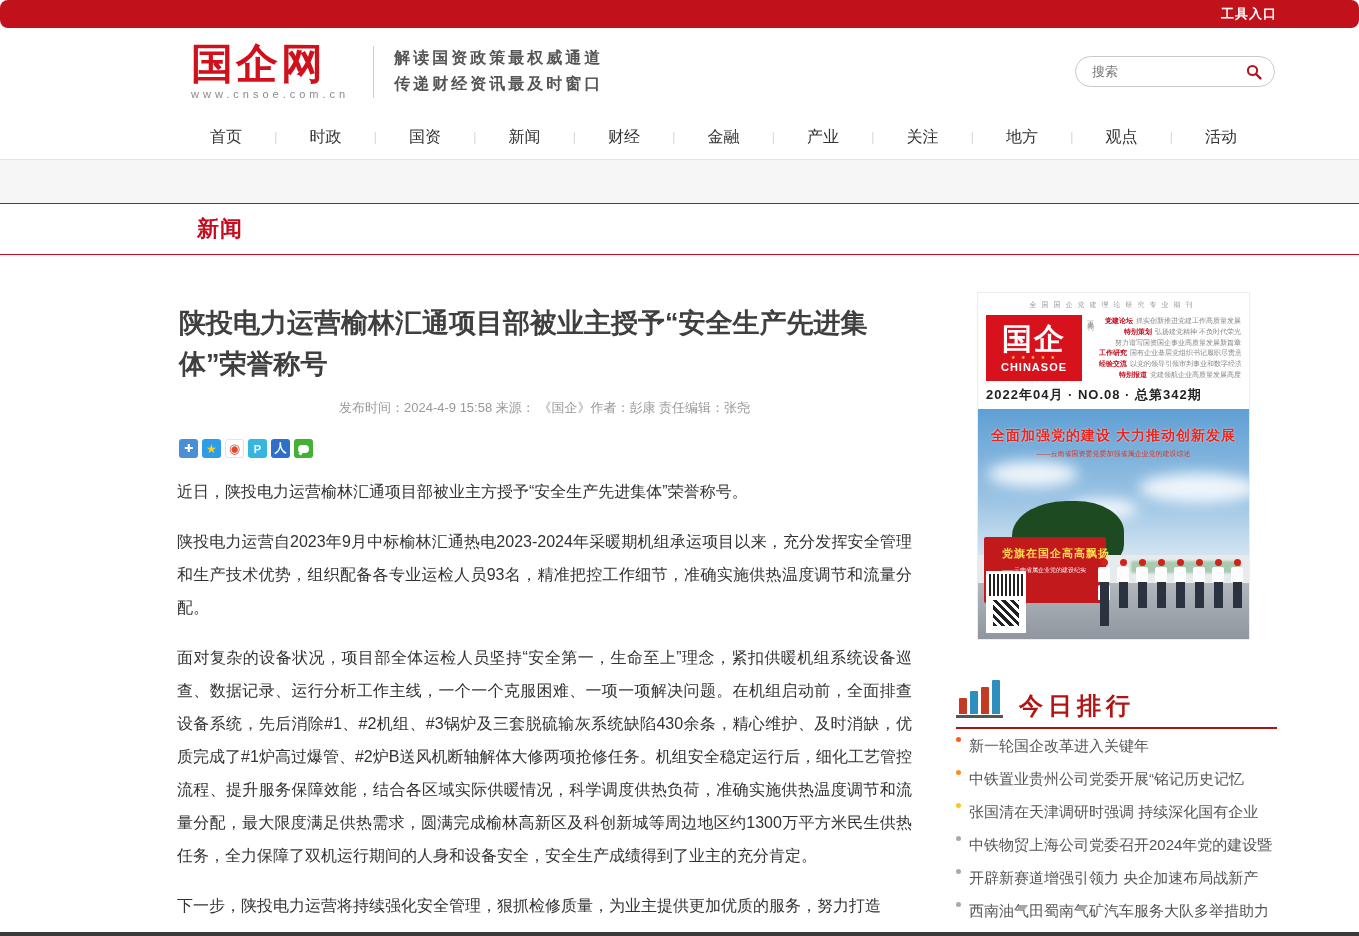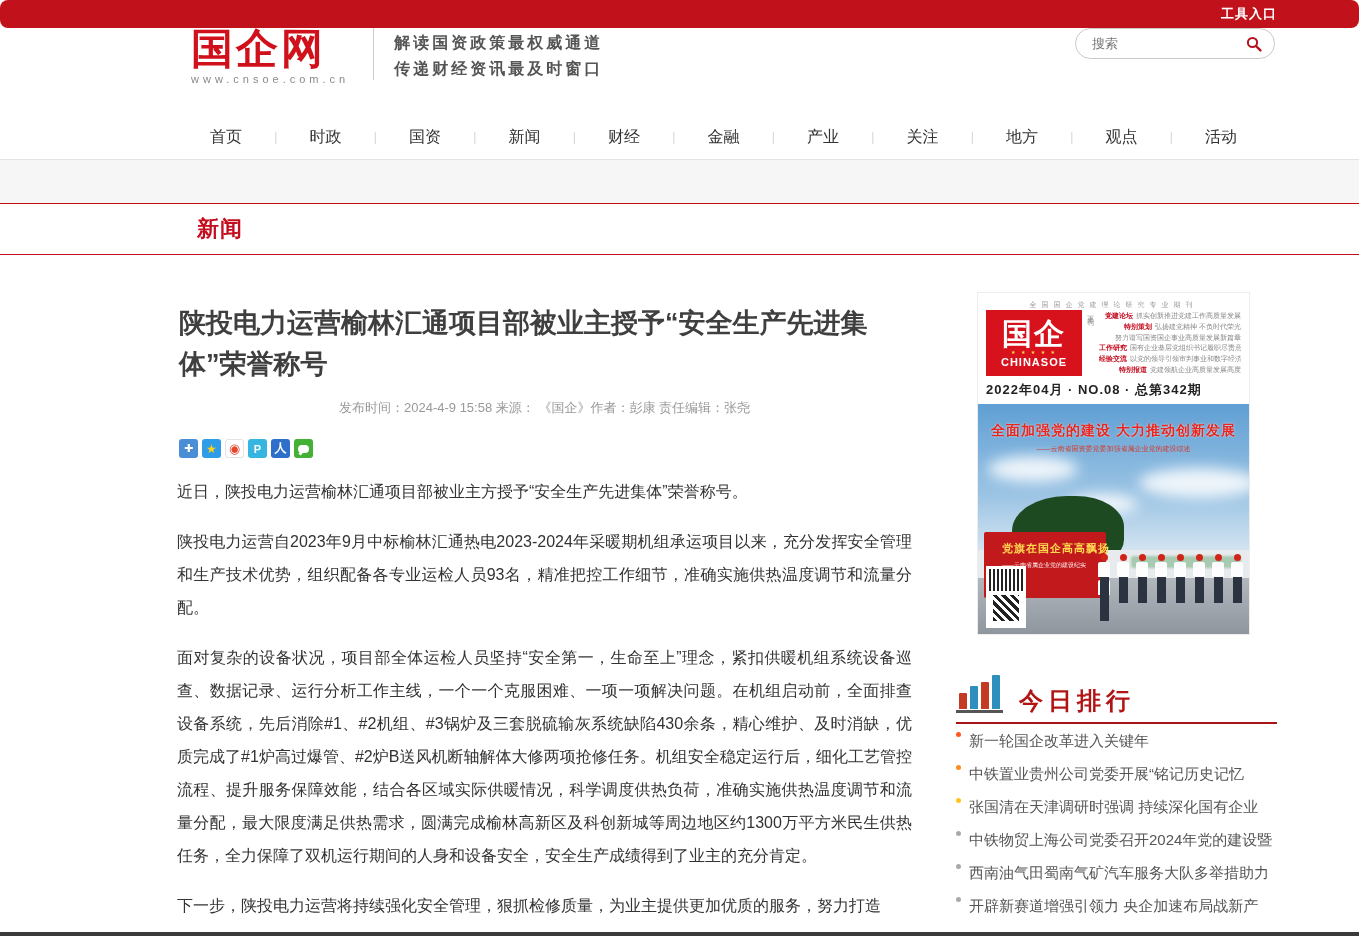--- a/index.html
+++ b/index.html
@@ -7,21 +7,21 @@
   body { font-family:"Liberation Sans","DejaVu Sans",sans-serif; background:#ffffff; }
   .page { width:1359px; height:936px; position:relative; overflow:hidden; background:#fff; }
 
   
   .topbar { height:28px; background:#c1121c;border-radius:8px; }
   .topbar-inner { width:1100px; margin-left:177px; height:100%; display:flex; justify-content:flex-end; align-items:center; }
   .tools-entry { color:#fff; font-size:13px; font-weight:bold; letter-spacing:1px; cursor:pointer; }
 
   
   .header { height:87px; background:#fff; }
-  .header-inner { width:1100px; margin-left:177px; height:100%; display:flex; }
+  .header-inner { width:1100px; margin-left:177px; height:100%; display:flex; align-items:center; }
   .logo { margin-left:14px; cursor:pointer; }
   .logo-text { font-size:42px; line-height:1; color:#d0111b; font-weight:bold; letter-spacing:3px; font-family:"Liberation Serif","DejaVu Serif",serif; }
   .logo-domain { font-size:11px; color:#8a8a8a; letter-spacing:4px; margin-top:3px; }
   .header-divider { width:1px; height:52px; background:#ccc; margin:0 20px 0 24px; }
   .tagline p { margin:5px 0; font-size:16px; color:#555; letter-spacing:3px; font-weight:600; }
   .search { margin-left:auto; margin-right:2px; width:200px; height:31px; border:1px solid #c9c9c9; border-radius:16px; display:flex; align-items:center; padding:0 10px 0 14px; background:#fff; }
   .search input { border:none; outline:none; flex:1; font-size:13px; color:#ef4444; min-width:0; background:transparent; }
   .search-btn { width:20px; height:20px; display:flex; align-items:center; justify-content:center; cursor:pointer; }
 
   
@@ -54,21 +54,21 @@
   .share-renren { background:#2d6fc9; font-size:12px; }
   .share-wechat { background:#44b035; position:relative; }
   .wx-bubble { width:11px; height:8px; background:#fff; border-radius:4px; position:relative; }
   .wx-bubble::after { content:""; position:absolute; left:1px; bottom:-2px; width:3px; height:3px; background:#fff; transform:rotate(45deg); }
   .article-body p { margin:17px 0 0; font-size:16px; color:#333; line-height:33px; text-align:justify; }
 
   
   .cover { width:273px; margin:37px 0 0 25px; border:1px solid #ededed; cursor:pointer; }
   .cover-top { background:#fff; padding:7px 8px 5px; }
   .masthead-strip { font-size:7px; color:#9a9a9a; letter-spacing:5px; white-space:nowrap; overflow:hidden; text-align:center; }
-  .cover-row { display:flex; }
+  .cover-row { display:flex; margin-top:5px; }
   .red-block { width:96px; height:66px; background:#d8121c; color:#fff; display:flex; flex-direction:column; align-items:center; justify-content:center; flex:none; }
   .red-block .cn { font-size:30px; font-weight:bold; letter-spacing:2px; line-height:1; font-family:"Liberation Serif","DejaVu Serif",serif; }
   .red-block .stars { font-size:5px; color:#ffd34d; letter-spacing:2px; line-height:1.4; }
   .red-block .stars::before { content:"★ ★ ★ ★ ★"; }
   .red-block .en { font-size:11px; font-weight:bold; letter-spacing:1px; }
   .edition-note { writing-mode:vertical-rl; font-size:7px; color:#999; margin-left:3px; letter-spacing:1px; }
   .toc { flex:1; margin-left:4px; display:flex; flex-direction:column; justify-content:space-between; padding:1px 0; overflow:hidden; }
   .toc-line { font-size:7px; color:#888; text-align:right; white-space:nowrap; overflow:hidden; line-height:1.45; }
   .toc-label { color:#c30d1e; font-weight:bold; margin-right:3px; }
   .issue-line { font-size:13px; font-weight:bold; color:#222; margin-top:5px; letter-spacing:1px; }
@@ -329,25 +329,25 @@
           </li>
         <li class="rank-item">
             <span class="dot d2"></span>
             <span>张国清在天津调研时强调 持续深化国有企业</span>
           </li>
         <li class="rank-item">
             <span class="dot d3"></span>
             <span>中铁物贸上海公司党委召开2024年党的建设暨</span>
           </li>
         <li class="rank-item">
+            <span class="dot d4"></span>
+            <span>开辟新赛道增强引领力 央企加速布局战新产</span>
+          </li>
+        <li class="rank-item">
             <span class="dot d5"></span>
             <span>西南油气田蜀南气矿汽车服务大队多举措助力</span>
           </li>
-        <li class="rank-item">
-            <span class="dot d4"></span>
-            <span>开辟新赛道增强引领力 央企加速布局战新产</span>
-          </li>
       </ul>
     </div>
   </div>
 
   <div class="footer-bar"></div>
 </div>
 
 </body></html>

